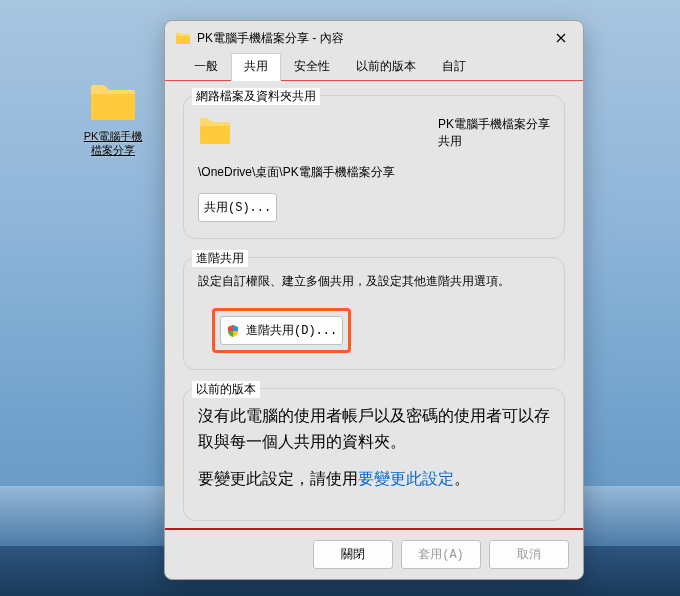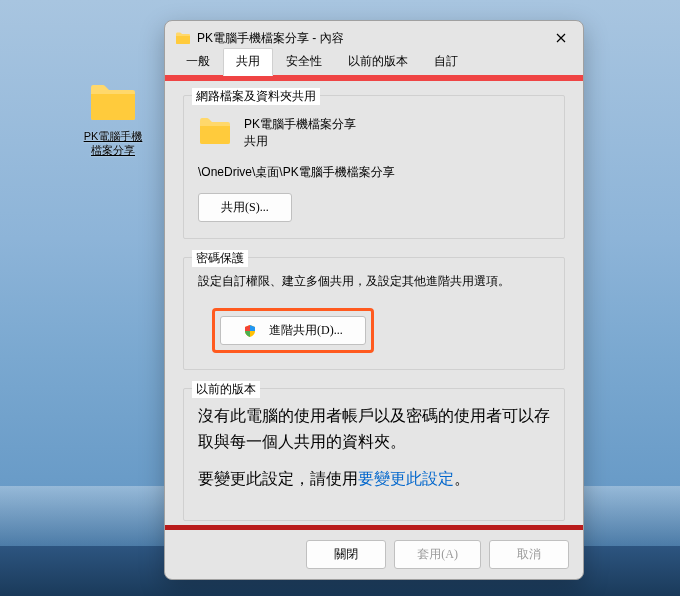--- a/index.html
+++ b/index.html
@@ -51,86 +51,87 @@
       width: 16px; height: 14px; margin-right: 6px;
     }
     .title-text { font-size: 12px; color: #000; flex: 1; }
     .close-btn {
       width: 24px; height: 24px; border-radius: 4px;
       display: flex; align-items: center; justify-content: center;
       cursor: pointer;
     }
     .tabs {
       display: flex; align-items: flex-end;
-      padding: 0 8px; height: 26px;
-      border-bottom: 6px solid #ef4444;
+      padding: 0 16px; height: 26px;
+      border-bottom: 1px solid #ef4444;
     }
     .tab {
       padding: 4px 12px 5px; font-size: 12px;
       border: 1px solid transparent;
       cursor: pointer;
       position: relative; top: 1px;
     }
     .tab.active {
       border: 1px solid #d0d0d0;
       border-bottom: 1px solid #fff;
       background: #fff;
       border-radius: 2px 2px 0 0;
     }
     .content {
       flex: 1; padding: 14px 18px 10px;
       overflow: hidden;
     }
     .fieldset {
       border: 1px solid #d0d0d0;
-      border-radius: 2px;
+      border-radius: 12px;
       padding: 14px 14px 16px;
       margin-bottom: 18px;
       position: relative;
     }
     .legend {
       position: absolute; top: -8px; left: 8px;
       background: #fff; padding: 0 4px;
       font-size: 12px; color: #000;
     }
     .share-row {
       display: flex; align-items: flex-start; gap: 12px;
       margin: 6px 0 14px;
+      justify-content: space-between;
     }
     .big-folder { width: 34px; height: 30px; flex-shrink: 0; }
     .share-name { font-size: 12px; }
     .share-status { font-size: 12px; }
     .path-label { font-size: 12px; margin-top: 6px; }
     .path-value { font-size: 12px; margin: 2px 0 12px; }
     .btn {
       border: 1px solid #c0c0c0;
       background: #fdfdfd;
       border-radius: 3px;
-      padding: 5px 22px;
+      padding: 5px 5px;
       font-size: 12px;
-      font-family: Liberation Serif, serif;
+      font-family: Liberation Mono, monospace;
       cursor: pointer;
       min-width: 76px;
     }
     .adv-text { font-size: 12px; margin-bottom: 18px; line-height: 1.5; }
     .highlight-box {
       border: 3px solid #ff5a1f;
       border-radius: 4px;
       padding: 5px;
       margin-left: 14px;
       display: inline-block;
     }
     .adv-btn {
-      display: inline-flex; align-items: center; gap: 12px;
+      display: inline-flex; align-items: center; gap: 6px;
     }
     .shield-icon { width: 14px; height: 14px; }
     .protect-text { font-size: 16px; line-height: 1.6; margin-bottom: 12px; }
     .link { color: #0066cc; cursor: pointer; }
     .dialog-buttons {
-      border-top: 5px solid #b91c1c;
+      border-top: 2px solid #b91c1c;
       padding: 10px 14px;
       display: flex; justify-content: flex-end; gap: 8px;
     }
     .dialog-buttons .btn { min-width: 80px; }
     .btn.disabled { color: #9a9a9a; cursor: default; }
   </style>
 </head>
 <body>
 
 <div class="horizon"></div>
@@ -179,21 +180,21 @@
         <div>
           <div class="share-name">PK電腦手機檔案分享</div>
           <div class="share-status">共用</div>
         </div>
       </div>
       <div class="path-value">\OneDrive\桌面\PK電腦手機檔案分享</div>
       <button class="btn">共用(S)...</button>
     </div>
 
     <div class="fieldset">
-      <div class="legend">密碼保護</div>
+      <div class="legend">進階共用</div>
       <div class="adv-text">設定自訂權限、建立多個共用，及設定其他進階共用選項。</div>
       <div class="highlight-box">
         <button class="btn adv-btn">
           <svg class="shield-icon" viewBox="0 0 14 14">
             <path d="M7 1 L12 3 L12 7 Q12 11 7 13 Q2 11 2 7 L2 3 Z" fill="#ffc107"></path>
             <path d="M7 1 L12 3 L12 7 L7 7 Z" fill="#2196f3"></path>
             <path d="M7 7 L7 13 Q2 11 2 7 Z" fill="#4caf50"></path>
             <path d="M7 1 L7 7 L2 7 L2 3 Z" fill="#f44336"></path>
           </svg>
           <span>進階共用(D)...</span>

